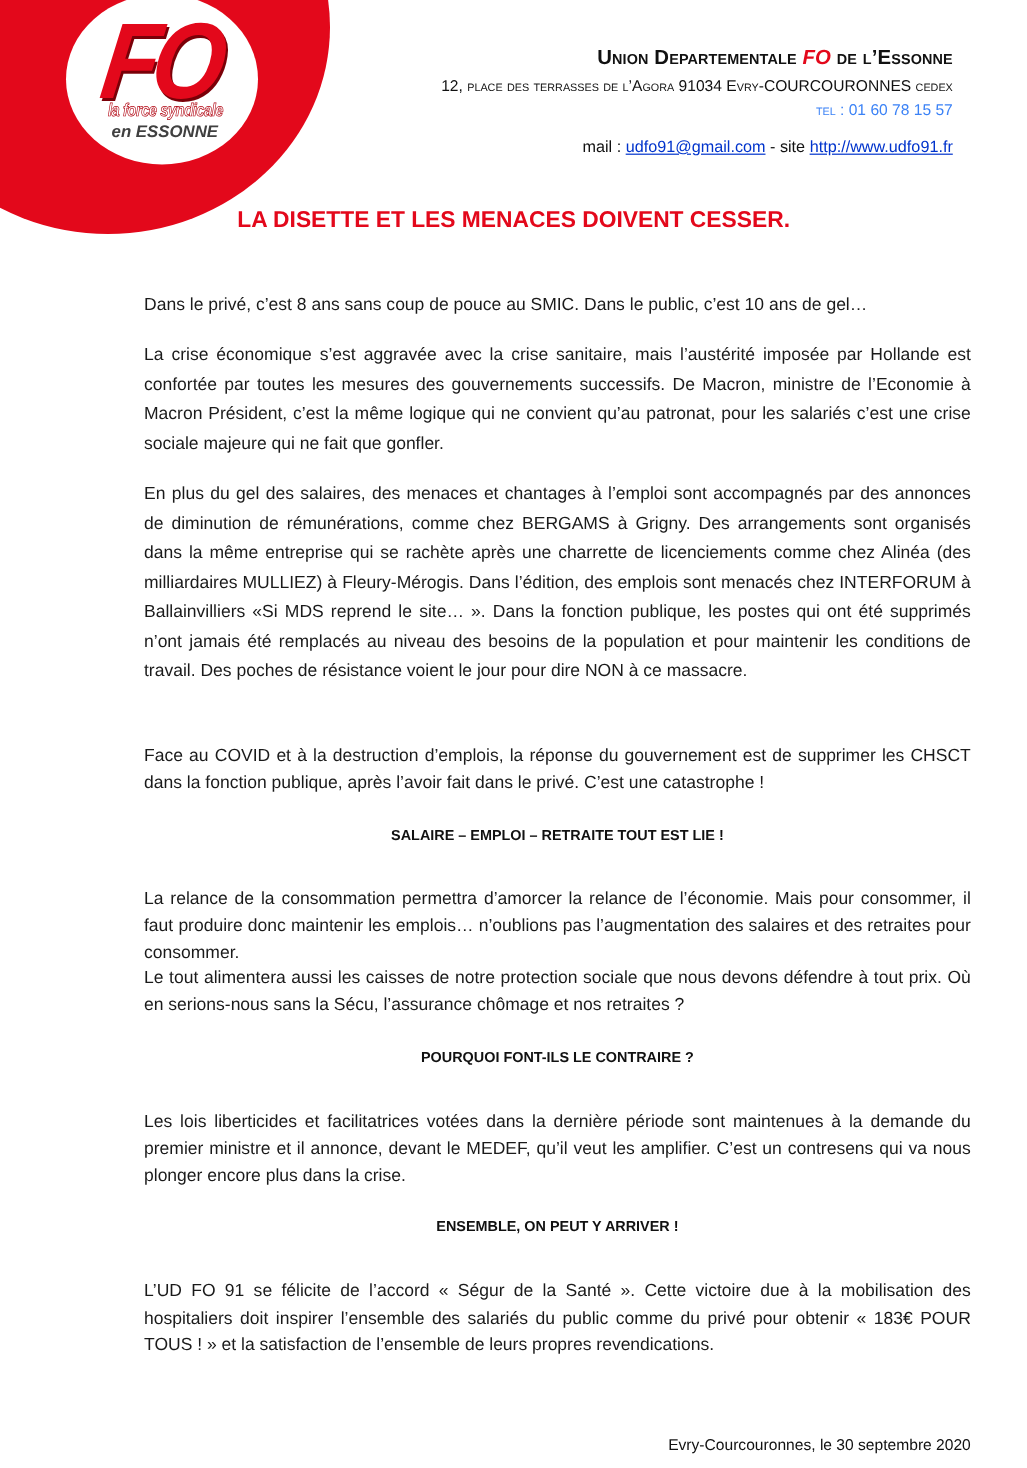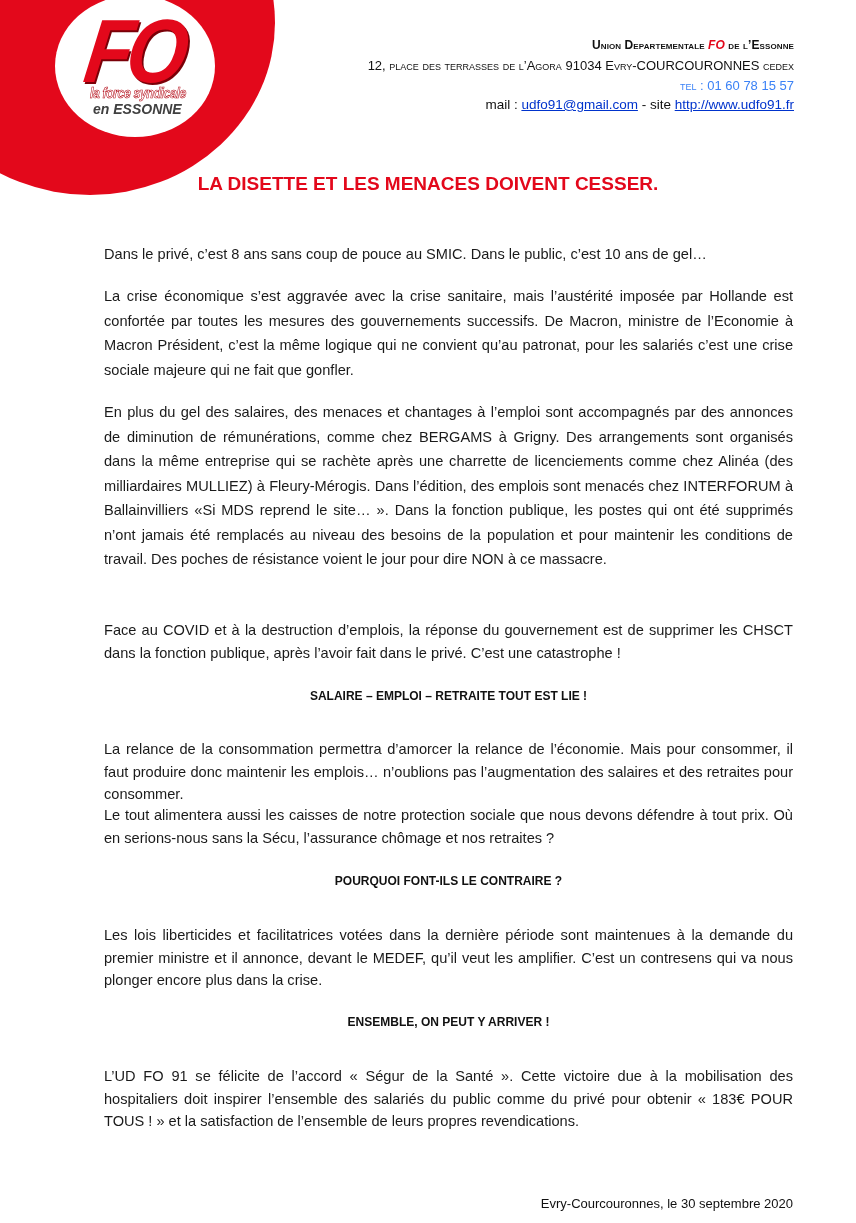--- a/index.html
+++ b/index.html
@@ -7,30 +7,30 @@
   body { position: relative; font-family: "Liberation Sans", "DejaVu Sans", sans-serif; color: #1a1a1a; }
 
   .logo-wrap { position: absolute; left: 0; top: 0; width: 280px; height: 200px; overflow: hidden; }
   .logo-red { position: absolute; left: -95px; top: -150px; width: 370px; height: 345px; border-radius: 50%; background: #e3081b; }
   .logo-white { position: absolute; left: 55px; top: -5px; width: 160px; height: 142px; border-radius: 50%; background: #ffffff; }
   .logo-fo { position: absolute; left: 86px; top: 12px; font-family: "Liberation Sans", sans-serif; font-weight: bold; font-style: italic; font-size: 78px; line-height: 78px; color: #e3081b; letter-spacing: -6px; transform: skewX(-8deg) scaleY(1.15); text-shadow: 2px 2px 0 #7a0008; }
   .logo-tag { position: absolute; left: 90px; top: 84px; font-family: "Liberation Sans Narrow", "Liberation Sans", sans-serif; font-weight: bold; font-style: italic; font-size: 15px; color: #ffffff; background: transparent; letter-spacing: -0.5px; -webkit-text-stroke: 0.6px #b0000e; transform: scaleX(0.82); transform-origin: left; white-space: nowrap; }
   .logo-region { position: absolute; left: 93px; top: 101px; font-weight: bold; font-style: italic; font-size: 14px; color: #404040; white-space: nowrap; }
 
   .header { position: absolute; right: 62px; top: 38px; text-align: right; }
-  .org-name { font-family: "Liberation Sans", sans-serif; font-weight: bold; font-size: 12px; color: #111; letter-spacing: 0.1px; font-variant: small-caps; }
+  .org-name { font-family: "Liberation Sans", sans-serif; font-weight: bold; font-size: 17px; color: #111; letter-spacing: 0.1px; font-variant: small-caps; }
   .org-name .fo { color: #e3081b; font-style: italic; font-variant: normal; }
   .addr { font-size: 13px; margin-top: 6px; color: #111; font-variant: small-caps; }
   .tel { font-size: 13px; margin-top: 5px; color: #3b82f6; font-variant: small-caps; }
-  .contact { font-size: 13.5px; margin-top: 4px; color: #111; }
+  .contact { font-size: 13.5px; margin-top: 16px; color: #111; }
   .contact a { color: #0033cc; text-decoration: underline; }
 
   .title { position: absolute; left: 0; width: 856px; top: 170px; text-align: center; color: #e3081b; font-weight: bold; font-size: 19px; line-height: 27px; }
 
-  .content { position: absolute; left: 104px; width: 689px; font-family: "Liberation Sans Narrow", "Liberation Sans", sans-serif; font-size: 14.6px; color: #1a1a1a; }
+  .content { position: absolute; left: 120px; width: 689px; font-family: "Liberation Sans Narrow", "Liberation Sans", sans-serif; font-size: 14.6px; color: #1a1a1a; }
   .para { position: absolute; left: 0; width: 689px; text-align: justify; line-height: 24.5px; }
   .para.tight { line-height: 22.5px; }
   .subhead { position: absolute; left: 0; width: 689px; text-align: center; font-weight: bold; font-size: 12px; color: #111; }
   .date { position: absolute; right: 0; font-size: 13px; color: #111; padding-left: 26px; }
 </style>
 </head>
 <body>
 
 <div class="logo-wrap">
   <div class="logo-red"></div>

